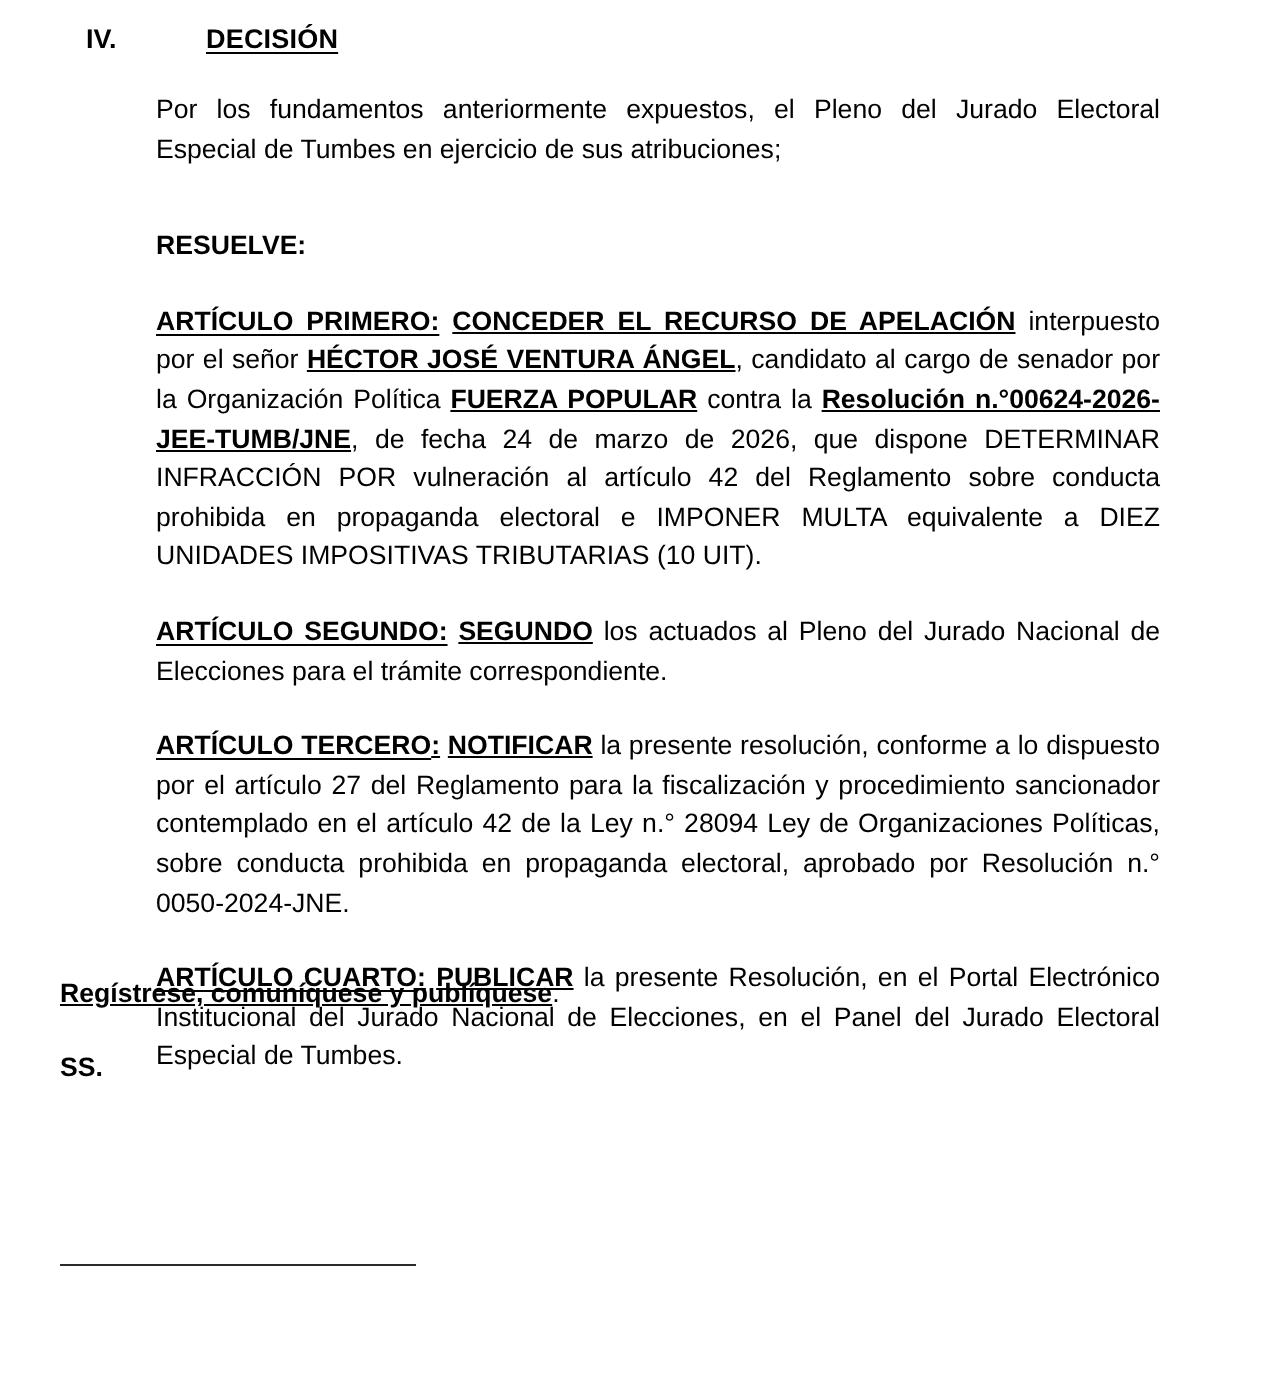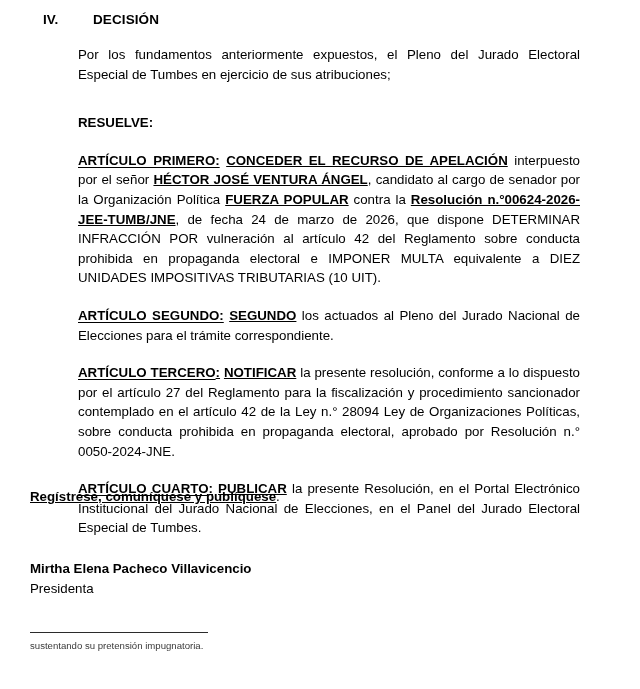--- a/index.html
+++ b/index.html
@@ -28,32 +28,34 @@
   
   .section-head {
     position: absolute;
     left: 0;
     top: 12px;
     width: 640px;
     display: flex;
     align-items: baseline;
   }
   .section-num {
-    width: 50px;
+    width: 29px;
     margin-left: 43px;
     font-size: 13.5px;
     font-weight: bold;
     line-height: 1.2;
   }
   .section-title {
     font-size: 13.5px;
     font-weight: bold;
+    text-decoration: underline;
     text-underline-offset: 2px;
     line-height: 1.2;
     letter-spacing: 0.1px;
+    margin-left: 31px;
   }
 
   
   .body-col {
     position: absolute;
     left: 78px;
     top: 45px;
     width: 502px;
   }
 
@@ -159,22 +161,20 @@
     <p class="para">
       <span class="art-label">ARTÍCULO CUARTO</span><b>:</b><span>&nbsp;</span><b>PUBLICAR</b><span> la presente Resolución, en el Portal Electrónico Institucional del Jurado Nacional de Elecciones, en el Panel del Jurado Electoral Especial de Tumbes.</span>
     </p>
 
   </div>
 
   <div class="closing" style="top: 487px;">
     <div class="closing-line"><b>Regístrese, comuníquese y publíquese</b><span>.</span></div>
   </div>
 
-
-  <div class="closing" style="top: 559px;">
-    <div class="closing-line bold">Mirtha Elena Pacheco Villavicencio</div>
-    <div class="closing-line">Presidenta</div>
+  <div class="closing" style="top: 524px;">
+    <div class="closing-line bold">SS.</div>
   </div>
 
+
   <div class="footnote-rule"></div>
-  <div class="footnote-text">sustentando su pretensión impugnatoria.</div>
 
 </div>
 
 </body></html>

